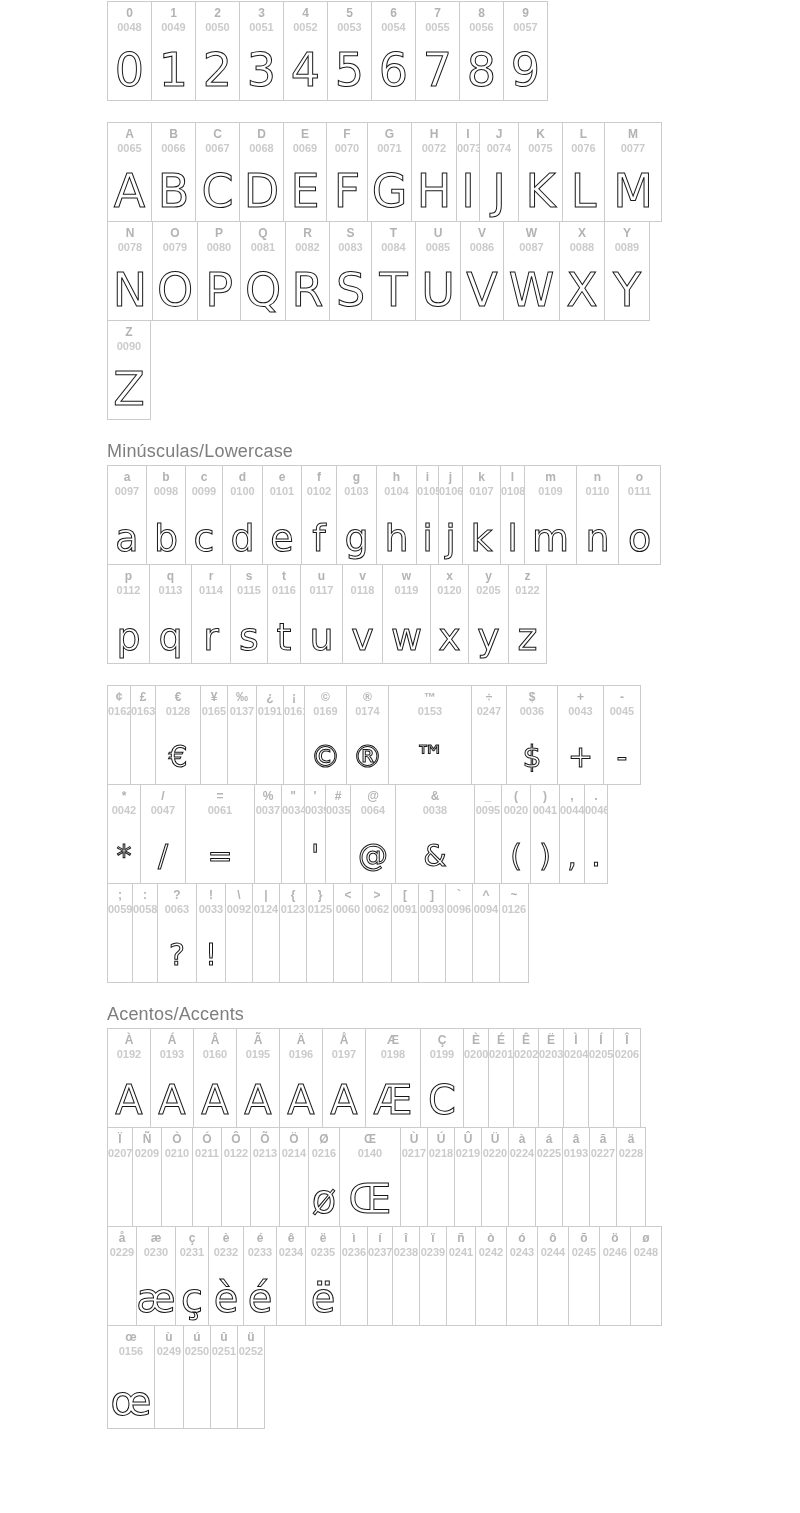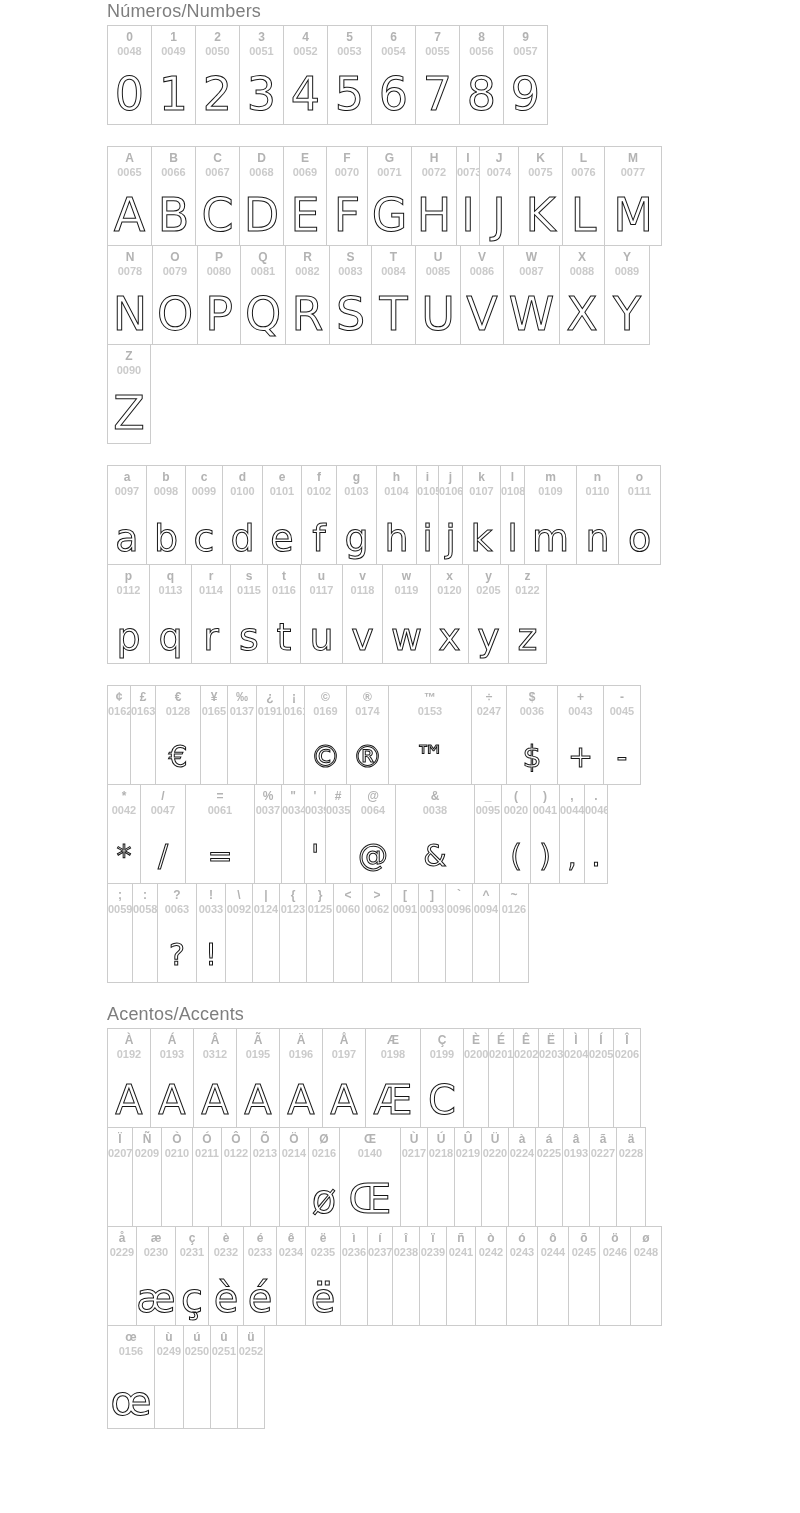--- a/index.html
+++ b/index.html
@@ -48,21 +48,20 @@
   .sec-lowercase .glyph{font-size:38px;}
   .sec-symbols  .glyph{font-size:30px; padding-bottom:12px;}
   .sec-accents  .glyph{font-size:40px;}
 </style>
 </head>
 <body>
 
 <div id="page">
   <div id="sections">
       <div class="section sec-numbers">
-        <h2 class="section-title">Números/Numbers</h2>
         <div class="rows">
           <div class="row">
             <div class="cell" style="width: 45px;">
               <div class="cell-char">0</div>
               <div class="cell-code">0048</div>
               <div class="glyph-box">
                 <div class="glyph">0</div>
               </div>
             </div>
             <div class="cell" style="width: 45px;">
@@ -317,20 +316,21 @@
               <div class="cell-char">Z</div>
               <div class="cell-code">0090</div>
               <div class="glyph-box">
                 <div class="glyph">Z</div>
               </div>
             </div>
           </div>
         </div>
       </div>
       <div class="section sec-lowercase">
+        <h2 class="section-title">Minúsculas/Lowercase</h2>
         <div class="rows">
           <div class="row">
             <div class="cell" style="width: 40px;">
               <div class="cell-char">a</div>
               <div class="cell-code">0097</div>
               <div class="glyph-box">
                 <div class="glyph">a</div>
               </div>
             </div>
             <div class="cell" style="width: 40px;">
@@ -837,21 +837,21 @@
             </div>
             <div class="cell" style="width: 44px;">
               <div class="cell-char">Á</div>
               <div class="cell-code">0193</div>
               <div class="glyph-box">
                 <div class="glyph">A</div>
               </div>
             </div>
             <div class="cell" style="width: 44px;">
               <div class="cell-char">Â</div>
-              <div class="cell-code">0312</div>
+              <div class="cell-code">0160</div>
               <div class="glyph-box">
                 <div class="glyph">A</div>
               </div>
             </div>
             <div class="cell" style="width: 44px;">
               <div class="cell-char">Ã</div>
               <div class="cell-code">0195</div>
               <div class="glyph-box">
                 <div class="glyph">A</div>
               </div>

